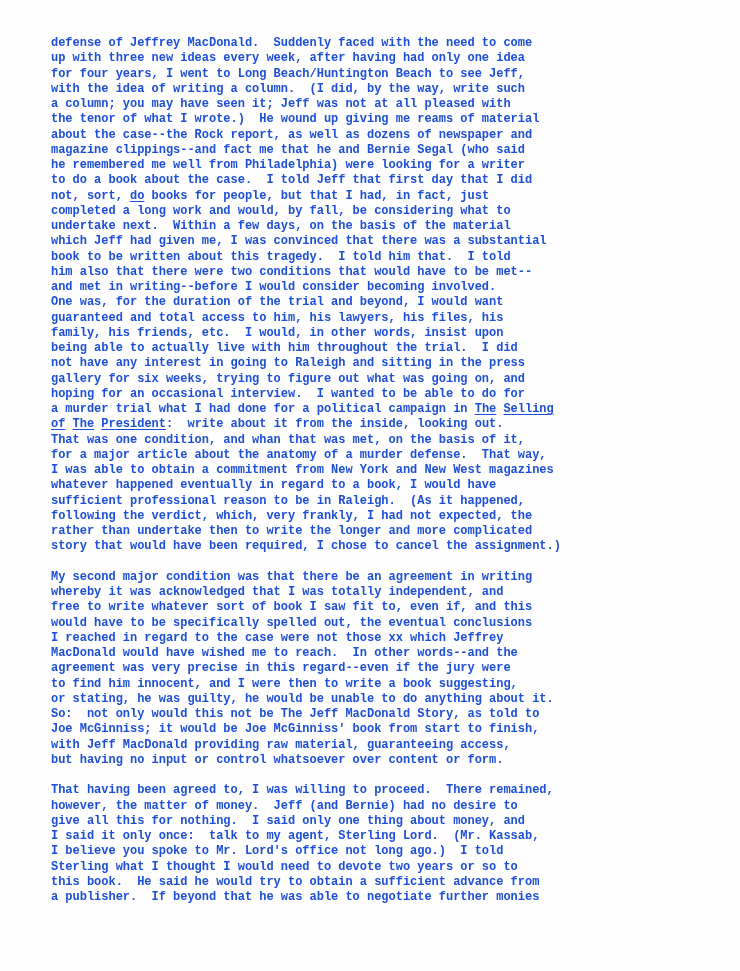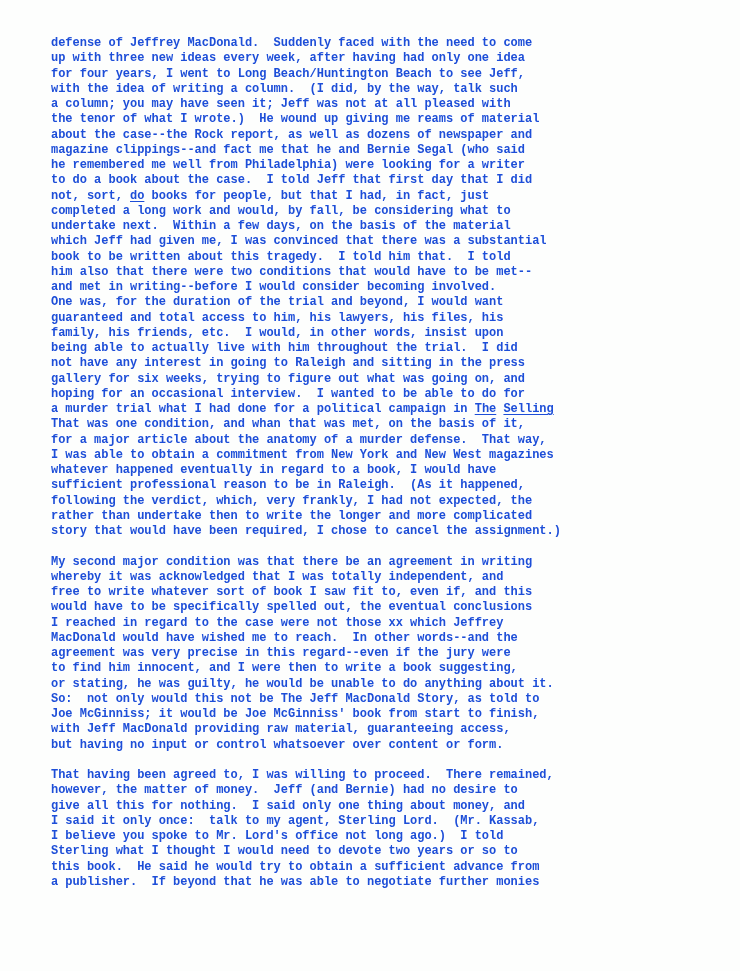--- a/index.html
+++ b/index.html
@@ -48,21 +48,21 @@
 </head>
 <body>
 
 <div class="page">
   <div class="text-block">
 
     <div>
       <div class="line">defense of Jeffrey MacDonald.  Suddenly faced with the need to come</div>
       <div class="line">up with three new ideas every week, after having had only one idea</div>
       <div class="line">for four years, I went to Long Beach/Huntington Beach to see Jeff,</div>
-      <div class="line">with the idea of writing a column.  (I did, by the way, talk such</div>
+      <div class="line">with the idea of writing a column.  (I did, by the way, write such</div>
       <div class="line">a column; you may have seen it; Jeff was not at all pleased with</div>
       <div class="line">the tenor of what I wrote.)  He wound up giving me reams of material</div>
       <div class="line">about the case--the Rock report, as well as dozens of newspaper and</div>
       <div class="line">magazine clippings--and fact me that he and Bernie Segal (who said</div>
       <div class="line">he remembered me well from Philadelphia) were looking for a writer</div>
       <div class="line">to do a book about the case.  I told Jeff that first day that I did</div>
       <div class="line"><span>not, sort, </span><span class="u">do</span><span> books for people, but that I had, in fact, just</span></div>
       <div class="line">completed a long work and would, by fall, be considering what to</div>
       <div class="line">undertake next.  Within a few days, on the basis of the material</div>
       <div class="line">which Jeff had given me, I was convinced that there was a substantial</div>
@@ -70,20 +70,21 @@
       <div class="line">him also that there were two conditions that would have to be met--</div>
       <div class="line">and met in writing--before I would consider becoming involved.</div>
       <div class="line">One was, for the duration of the trial and beyond, I would want</div>
       <div class="line">guaranteed and total access to him, his lawyers, his files, his</div>
       <div class="line">family, his friends, etc.  I would, in other words, insist upon</div>
       <div class="line">being able to actually live with him throughout the trial.  I did</div>
       <div class="line">not have any interest in going to Raleigh and sitting in the press</div>
       <div class="line">gallery for six weeks, trying to figure out what was going on, and</div>
       <div class="line">hoping for an occasional interview.  I wanted to be able to do for</div>
       <div class="line"><span>a murder trial what I had done for a political campaign in </span><span class="u">The</span><span> </span><span class="u">Selling</span></div>
+      <div class="line"><span class="u">of</span><span> </span><span class="u">The</span><span> </span><span class="u">President</span><span>:  write about it from the inside, looking out.</span></div>
       <div class="line">That was one condition, and whan that was met, on the basis of it,</div>
       <div class="line">for a major article about the anatomy of a murder defense.  That way,</div>
       <div class="line">I was able to obtain a commitment from New York and New West magazines</div>
       <div class="line">whatever happened eventually in regard to a book, I would have</div>
       <div class="line">sufficient professional reason to be in Raleigh.  (As it happened,</div>
       <div class="line">following the verdict, which, very frankly, I had not expected, the</div>
       <div class="line">rather than undertake then to write the longer and more complicated</div>
       <div class="line">story that would have been required, I chose to cancel the assignment.)</div>
     </div>
 

